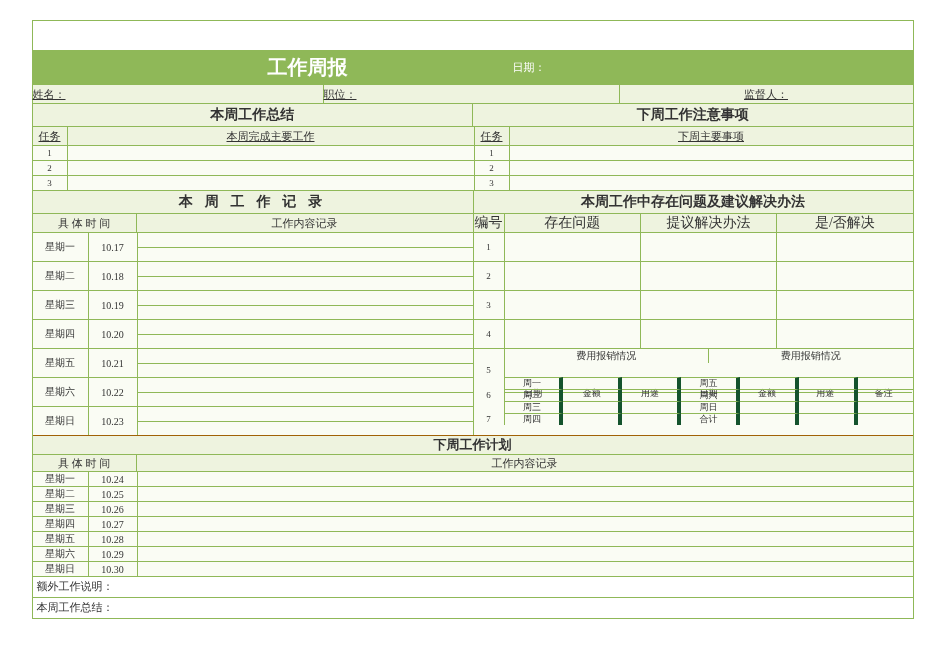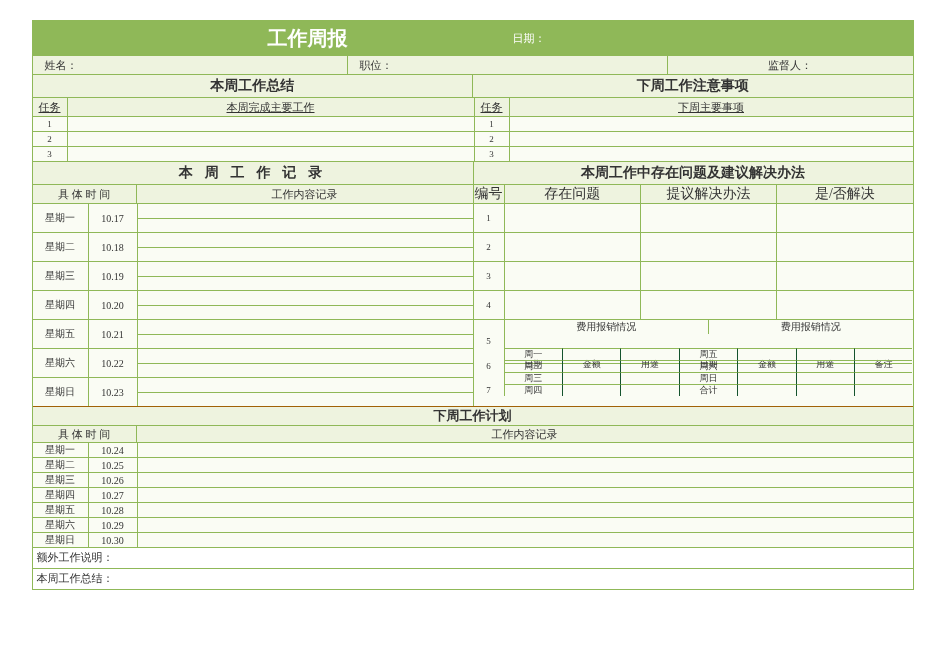--- a/index.html
+++ b/index.html
@@ -14,20 +14,21 @@
     width: 880px;
     margin: 0 auto;
     border: 1px solid #8fb858;
   }
   .title-row {
     background: #8fb858;
     height: 34px;
     display: flex;
     align-items: center;
     border-bottom: 1px solid #8fb858;
+    margin-top: 29px;
   }
   .title-main {
     flex: 1;
     text-align: center;
     color: #fff;
     font-size: 20px;
     font-weight: bold;
     font-family: "Microsoft YaHei", sans-serif;
     padding-left: 80px;
   }
@@ -40,23 +41,24 @@
   }
   .info-row {
     display: flex;
     height: 18px;
     background: #eef3df;
     border-bottom: 1px solid #8fb858;
     font-size: 11px;
   }
   .info-cell {
     border-right: 1px solid #8fb858;
-    padding: 2px 12px;
+    padding: 2px 0;
     display: flex;
     align-items: center;
+    text-decoration: underline;
   }
   .info-cell:last-child { border-right: none; }
   .section-row {
     display: flex;
     height: 22px;
     background: #eef3df;
     border-bottom: 1px solid #8fb858;
   }
   .section-half {
     flex: 1;
@@ -144,21 +146,21 @@
   .expense-title{display:flex;height:14px;font-size:10px;}
   .expense-title .num{width:30px;border-right:1px solid #8fb858;display:flex;align-items:center;justify-content:center;font-size:9px;}
   .expense-title .half{flex:1;text-align:right;border-right:1px solid #8fb858;display:flex;align-items:center;justify-content:center;}
   .expense-title .half:last-child{border-right:none;}
   .exp-head{display:flex;height:14px;font-size:9px;}
   .exp-head .num{width:30px;border-right:1px solid #8fb858;}
   .exp-head .c{flex:1;border-right:1px solid #8fb858;border-top:1px solid #8fb858;display:flex;align-items:center;justify-content:center;margin-top:29px;}
   .exp-head .c:last-child{border-right:none;}
   .exp-row{display:flex;height:12px;font-size:9px;}
   .exp-row .num{width:30px;border-right:1px solid #8fb858;display:flex;align-items:center;justify-content:center;}
-  .exp-row .c{flex:1;border-right:1px solid #14532d;border-top:1px solid #8fb858;display:flex;align-items:center;justify-content:center;}
+  .exp-row .c{flex:1;border-right:4px solid #14532d;border-top:1px solid #8fb858;display:flex;align-items:center;justify-content:center;}
   .exp-row .c:last-child{border-right:none;}
   .plan-title{height:18px;background:#eef3df;border-top:1px solid #a16207;border-bottom:1px solid #8fb858;text-align:center;font-size:13px;font-weight:bold;font-family:"Microsoft YaHei",sans-serif;display:flex;align-items:center;justify-content:center;}
   .plan-head{display:flex;height:16px;background:#eef3df;border-bottom:1px solid #8fb858;font-size:11px;}
   .plan-head .c{border-right:1px solid #8fb858;display:flex;align-items:center;justify-content:center;}
   .plan-head .c:last-child{border-right:none;}
   .plan-row{display:flex;height:14px;border-bottom:1px solid #8fb858;font-size:10px;background:#fafcf4;}
   .plan-row .c{border-right:1px solid #8fb858;display:flex;align-items:center;justify-content:center;}
   .plan-row .c:last-child{border-right:none;flex:1;}
   .note-row{height:16px;border-bottom:1px solid #8fb858;font-size:11px;padding:2px 4px;background:#fff;}
   .note-row:last-child{border-bottom:none;}

